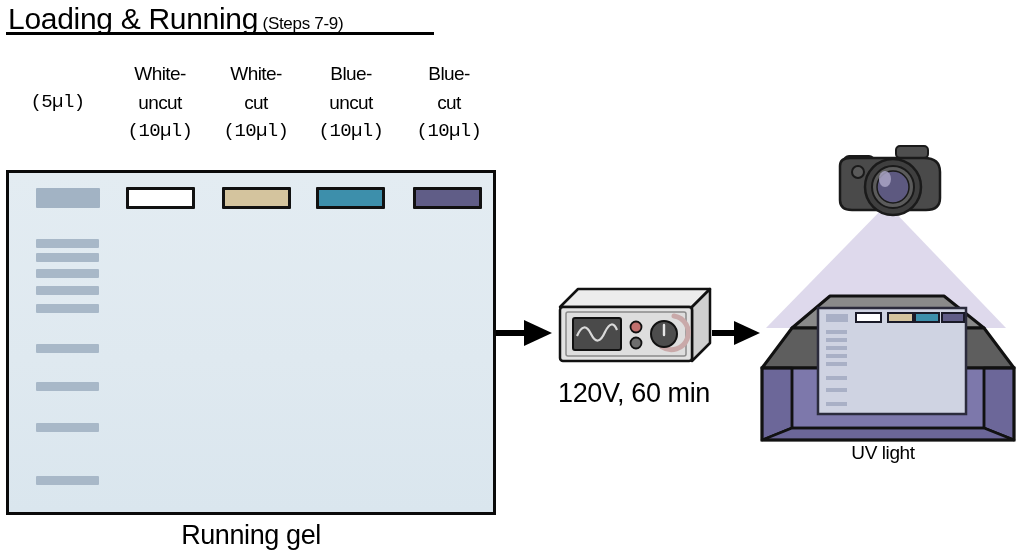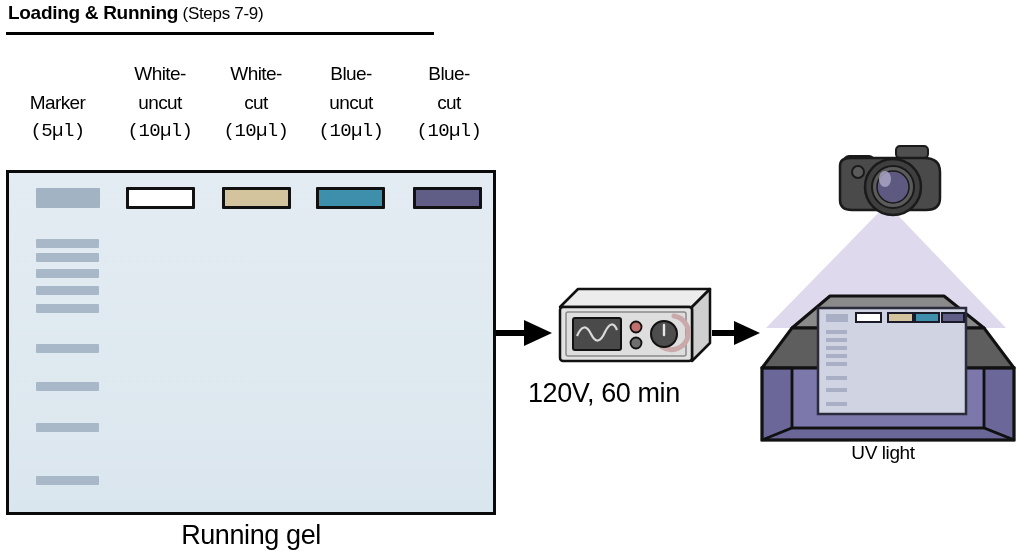--- a/index.html
+++ b/index.html
@@ -17,22 +17,22 @@
   }
 
   
   #title-block {
     position: absolute;
     left: 8px;
     top: 2px;
     white-space: nowrap;
   }
   #title-block .t-bold {
-    font-size: 19px;
-    font-weight: bold;
+    font-size: 30px;
+    font-weight: normal;
     letter-spacing: -0.3px;
   }
   #title-block .t-norm {
     font-size: 17px;
     font-weight: normal;
     letter-spacing: -0.3px;
   }
   #title-underline {
     position: absolute;
     left: 6px;
@@ -92,21 +92,21 @@
   
   .arrow { position: absolute; }
 
   
   #psu { position: absolute; left: 552px; top: 285px; width: 160px; height: 85px; }
   #psu-caption {
     position: absolute;
     left: 528px;
     top: 378px;
     width: 212px;
-    text-align: left;
+    text-align: center;
     font-size: 27px;
     letter-spacing: -0.4px;
     white-space: nowrap;
   }
 
   
   #uvbox { position: absolute; left: 748px; top: 130px; width: 276px; height: 315px; }
   #uv-caption {
     position: absolute;
     left: 752px;
@@ -119,21 +119,20 @@
 </style>
 </head>
 <body>
 
 <div id="title-block">
   <span class="t-bold">Loading &amp; Running</span><span class="t-norm"> (Steps 7-9)</span>
 </div>
 <div id="title-underline"></div>
 
 <div class="lane-label" style="left:0px; top:88px; width:115px;">
-  <span class="l1">Marker</span>
   <span class="l2">(5µl)</span>
 </div>
 
 <div class="lane-label" style="left:106px; top:59px; width:108px;">
   <span class="l1">White-</span>
   <span class="l1">uncut</span>
   <span class="l2">(10µl)</span>
 </div>
 
 <div class="lane-label" style="left:206px; top:59px; width:100px;">

